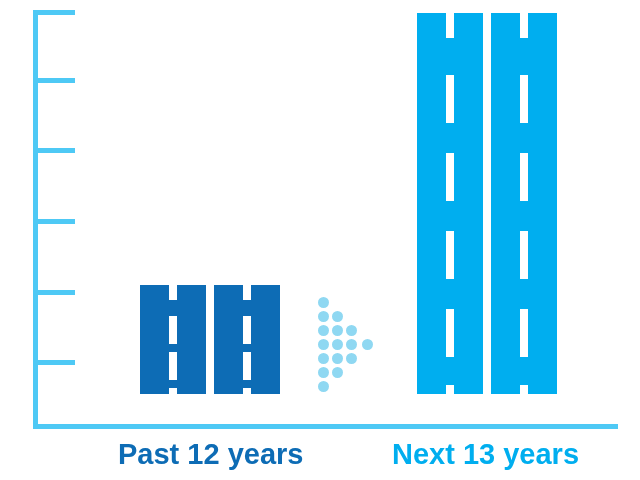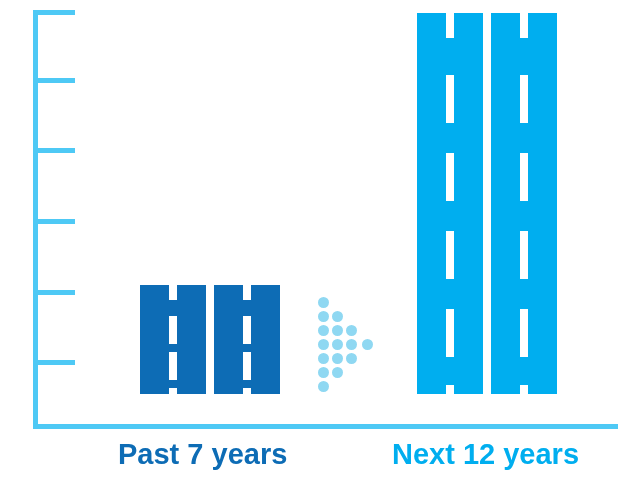--- a/index.html
+++ b/index.html
@@ -177,16 +177,16 @@
     <div class="dot" style="left:0px;  top:56px;"></div>
     <div class="dot" style="left:14px; top:56px;"></div>
     <div class="dot" style="left:28px; top:56px;"></div>
 
     <div class="dot" style="left:0px;  top:70px;"></div>
     <div class="dot" style="left:14px; top:70px;"></div>
 
     <div class="dot" style="left:0px;  top:84px;"></div>
   </div>
 
-  <div class="cat-label" id="label-past">Past 7 years</div>
-  <div class="cat-label" id="label-next">Next 12 years</div>
+  <div class="cat-label" id="label-past">Past 12 years</div>
+  <div class="cat-label" id="label-next">Next 13 years</div>
 
 </div>
 
 </body></html>

